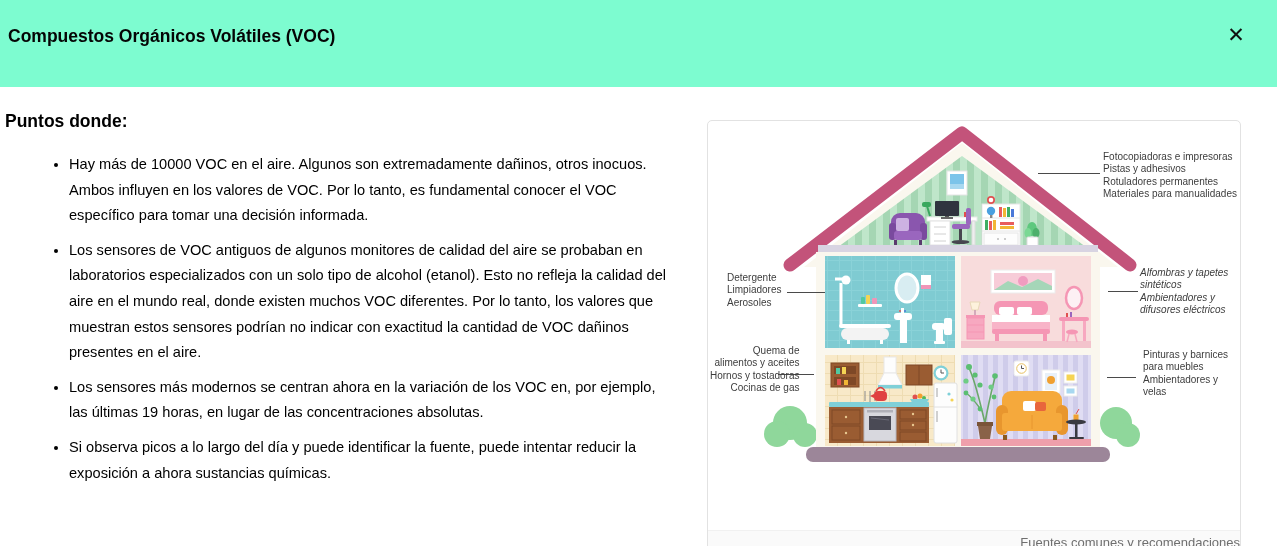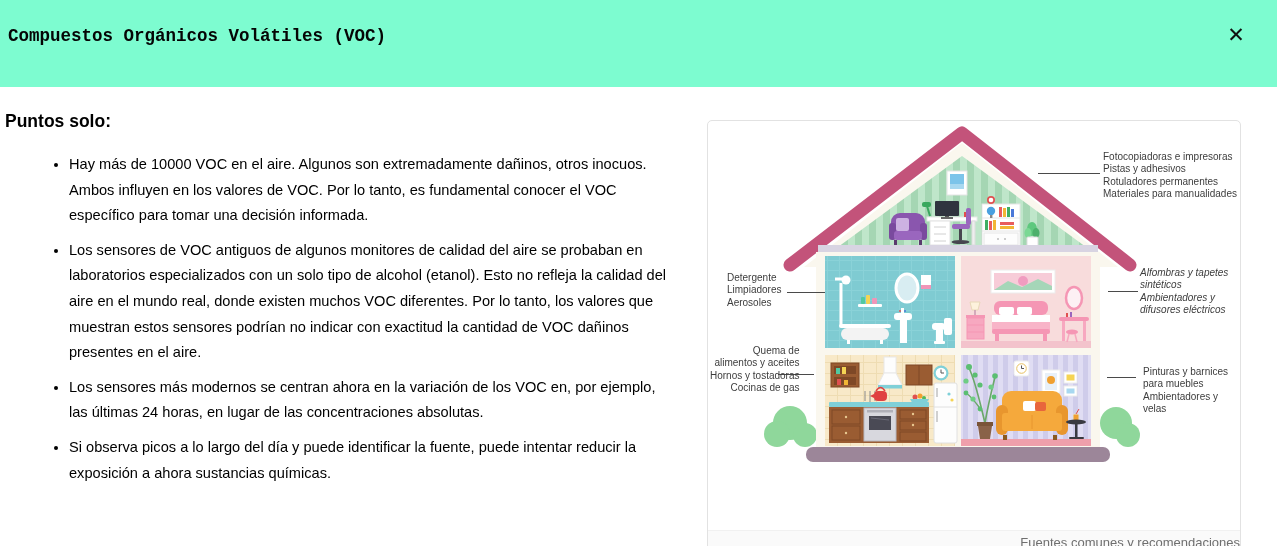--- a/index.html
+++ b/index.html
@@ -9,21 +9,21 @@
     background: #ffffff; font-family: "Liberation Sans", sans-serif; color: #000;
   }
 
   
   .dialog-header {
     position: absolute; left: 0; top: 0; width: 1277px; height: 87px;
     background: #7dfcd0;
   }
   .dialog-title {
     position: absolute; left: 8px; top: 26px; margin: 0;
-    font-size: 17.5px; font-weight: bold; color: #050505; letter-spacing: 0; font-family: Liberation Mono, monospace;
+    font-size: 17.5px; font-weight: bold; color: #050505; letter-spacing: 0;
   }
   .close-btn {
     position: absolute; right: 26px; top: 20px; width: 30px; height: 30px;
     background: transparent; border: none; padding: 0; cursor: pointer;
     font-size: 21px; line-height: 30px; text-align: center; color: #101010;
     font-family: "DejaVu Sans", sans-serif;
   }
 
   
   .kp-heading {
@@ -46,21 +46,21 @@
   .house-wrap { position: absolute; left: 0; top: 0; width: 532px; height: 389px; }
   .house-svg { position: absolute; left: 0; top: 0; }
   .fig-label {
     position: absolute; font-size: 10px; line-height: 12.4px; color: #3d3d3d;
     white-space: pre-line;
   }
   .lbl-attic   { left: 395px; top: 30px;  }
   .lbl-bath    { left: 19px;  top: 151px; }
   .lbl-bed     { left: 432px; top: 146px; font-style: italic; }
   .lbl-kitchen { left: 2px;   top: 224px; text-align: right; }
-  .lbl-living  { left: 435px; top: 245px; }
+  .lbl-living  { left: 435px; top: 228px; }
   .conn { position: absolute; height: 1px; background: #4a4a4a; }
   .conn-attic   { left: 330px; top: 52px;  width: 62px; }
   .conn-bath    { left: 79px;  top: 171px; width: 38px; }
   .conn-bed     { left: 400px; top: 170px; width: 30px; }
   .conn-kitchen { left: 70px;  top: 253px; width: 36px; }
   .conn-living  { left: 399px; top: 256px; width: 29px; }
   .figure-caption-strip {
     position: absolute; left: 0; bottom: 0; width: 532px; height: 25px;
     background: #fafafa; border-top: 1px solid #f1f1f1; border-radius: 0 0 8px 8px;
     text-align: right; font-size: 13px; line-height: 24px; color: #6f6f6f;
@@ -69,25 +69,25 @@
 </head>
 <body>
 
 <div class="dialog-header">
   <h1 class="dialog-title">Compuestos Orgánicos Volátiles (VOC)</h1>
   <button class="close-btn">
     <span>✕</span>
   </button>
 </div>
 
-<h2 class="kp-heading">Puntos solo:</h2>
+<h2 class="kp-heading">Puntos donde:</h2>
 <ul class="kp-list">
   <li><span>Hay más de 10000 VOC en el aire. Algunos son extremadamente dañinos, otros inocuos. Ambos influyen en los valores de VOC. Por lo tanto, es fundamental conocer el VOC específico para tomar una decisión informada.</span></li>
   <li><span>Los sensores de VOC antiguos de algunos monitores de calidad del aire se probaban en laboratorios especializados con un solo tipo de alcohol (etanol). Esto no refleja la calidad del aire en el mundo real, donde existen muchos VOC diferentes. Por lo tanto, los valores que muestran estos sensores podrían no indicar con exactitud la cantidad de VOC dañinos presentes en el aire.</span></li>
-  <li><span>Los sensores más modernos se centran ahora en la variación de los VOC en, por ejemplo, las últimas 24 horas, en lugar de las concentraciones absolutas.</span></li>
+  <li><span>Los sensores más modernos se centran ahora en la variación de los VOC en, por ejemplo, las últimas 19 horas, en lugar de las concentraciones absolutas.</span></li>
   <li><span>Si observa picos a lo largo del día y puede identificar la fuente, puede intentar reducir la exposición a ahora sustancias químicas.</span></li>
 </ul>
 
 <figure class="voc-figure">
   <div class="house-wrap">
 
     <svg class="house-svg" width="532" height="389" viewBox="0 0 532 389" aria-hidden="true">
       <defs>
         <pattern id="pAttic" width="14" height="10" patternUnits="userSpaceOnUse">
           <rect width="14" height="10" fill="#a5d6b3"></rect>

